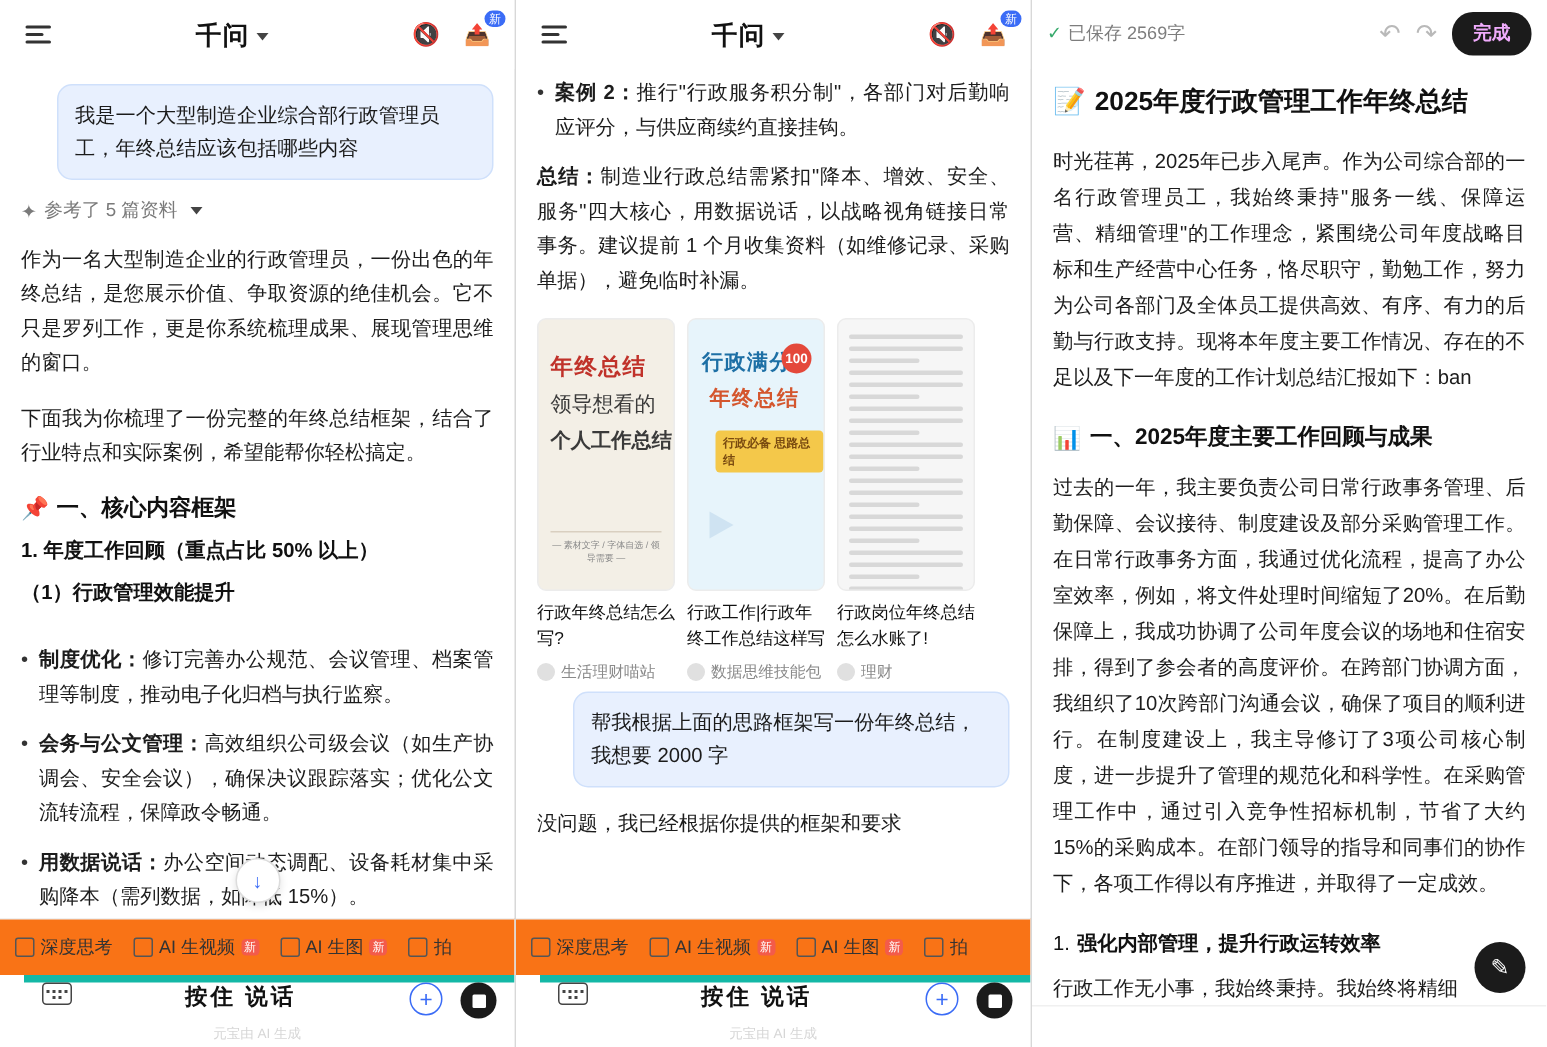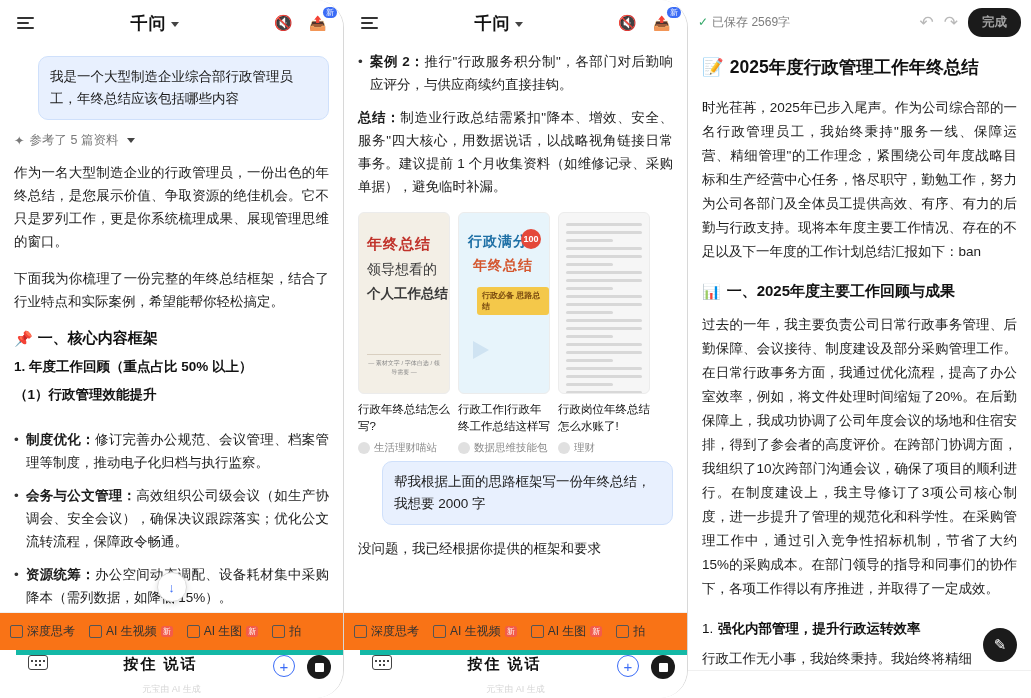--- a/index.html
+++ b/index.html
@@ -3,21 +3,21 @@
 <meta charset="utf-8">
 <style>
   * { box-sizing: border-box; margin: 0; padding: 0; }
   html, body {
     width: 1031px; height: 698px;
     background: #ffffff;
     font-family: "Liberation Sans", sans-serif;
     overflow: hidden;
   }
   .screens { display: flex; width: 1031px; height: 698px; }
-  .panel { position: relative; height: 698px; background: #fff; overflow: hidden; border-radius: 28px; }
+  .panel { position: relative; height: 698px; background: #fff; overflow: hidden; }
   .panel.p1 { width: 344px; border-right: 1px solid #d8d8d8; }
   .panel.p2 { width: 344px; border-right: 1px solid #d8d8d8; }
   .panel.p3 { width: 343px; }
 
   
   .topbar {
     height: 46px; display: flex; align-items: center;
     padding: 0 12px; gap: 8px; background: #fff;
   }
   .topbar .title {
@@ -186,21 +186,21 @@
   
   .ed-top {
     height: 44px; display: flex; align-items: center; gap: 10px;
     padding: 0 10px; background: #fff;
   }
   .saved { font-size: 12px; color: #7d7d7d; flex: 1; display: flex; align-items: center; gap: 4px; }
   .check { color: #36a96b; font-size: 12px; }
   .undo, .redo { font-size: 17px; color: #b9b9b9; }
   .redo { color: #b9b9b9; }
   .done-btn {
-    background: #1b1b1b; color: #a3a3a3; font-size: 12.5px;
+    background: #1b1b1b; color: #f0abfc; font-size: 12.5px;
     padding: 6px 14px; border-radius: 14px; font-weight: 600;
   }
   .ed-body {
     position: absolute; top: 44px; left: 0; right: 0; bottom: 28px;
     padding: 6px 14px 0 14px; overflow: hidden;
   }
   .doc-title {
     font-size: 17.5px; font-weight: 700; color: #111;
     margin: 4px 0 16px; display: flex; align-items: flex-start; gap: 6px; line-height: 26px;
   }
@@ -274,21 +274,21 @@
       <div class="h-sub">1. 年度工作回顾（重点占比 50% 以上）</div>
       <div class="h-sub2">（1）行政管理效能提升</div>
 
       <div class="bullet">
         <b>制度优化：</b><span>修订完善办公规范、会议管理、档案管理等制度，推动电子化归档与执行监察。</span>
       </div>
       <div class="bullet">
         <b>会务与公文管理：</b><span>高效组织公司级会议（如生产协调会、安全会议），确保决议跟踪落实；优化公文流转流程，保障政令畅通。</span>
       </div>
       <div class="bullet">
-        <b>资源统筹：</b><span>办公空间动态调配、设备耗材集中采购降本（需列数据，如降低 15%）。</span>
+        <b>用数据说话：</b><span>办公空间动态调配、设备耗材集中采购降本（需列数据，如降低 15%）。</span>
       </div>
     </div>
 
     <div class="scroll-fab">↓</div>
 
     <div class="toolrow">
       <div class="tool">
         <span class="mini-ic"></span>
         <span>深度思考</span>
       </div>

